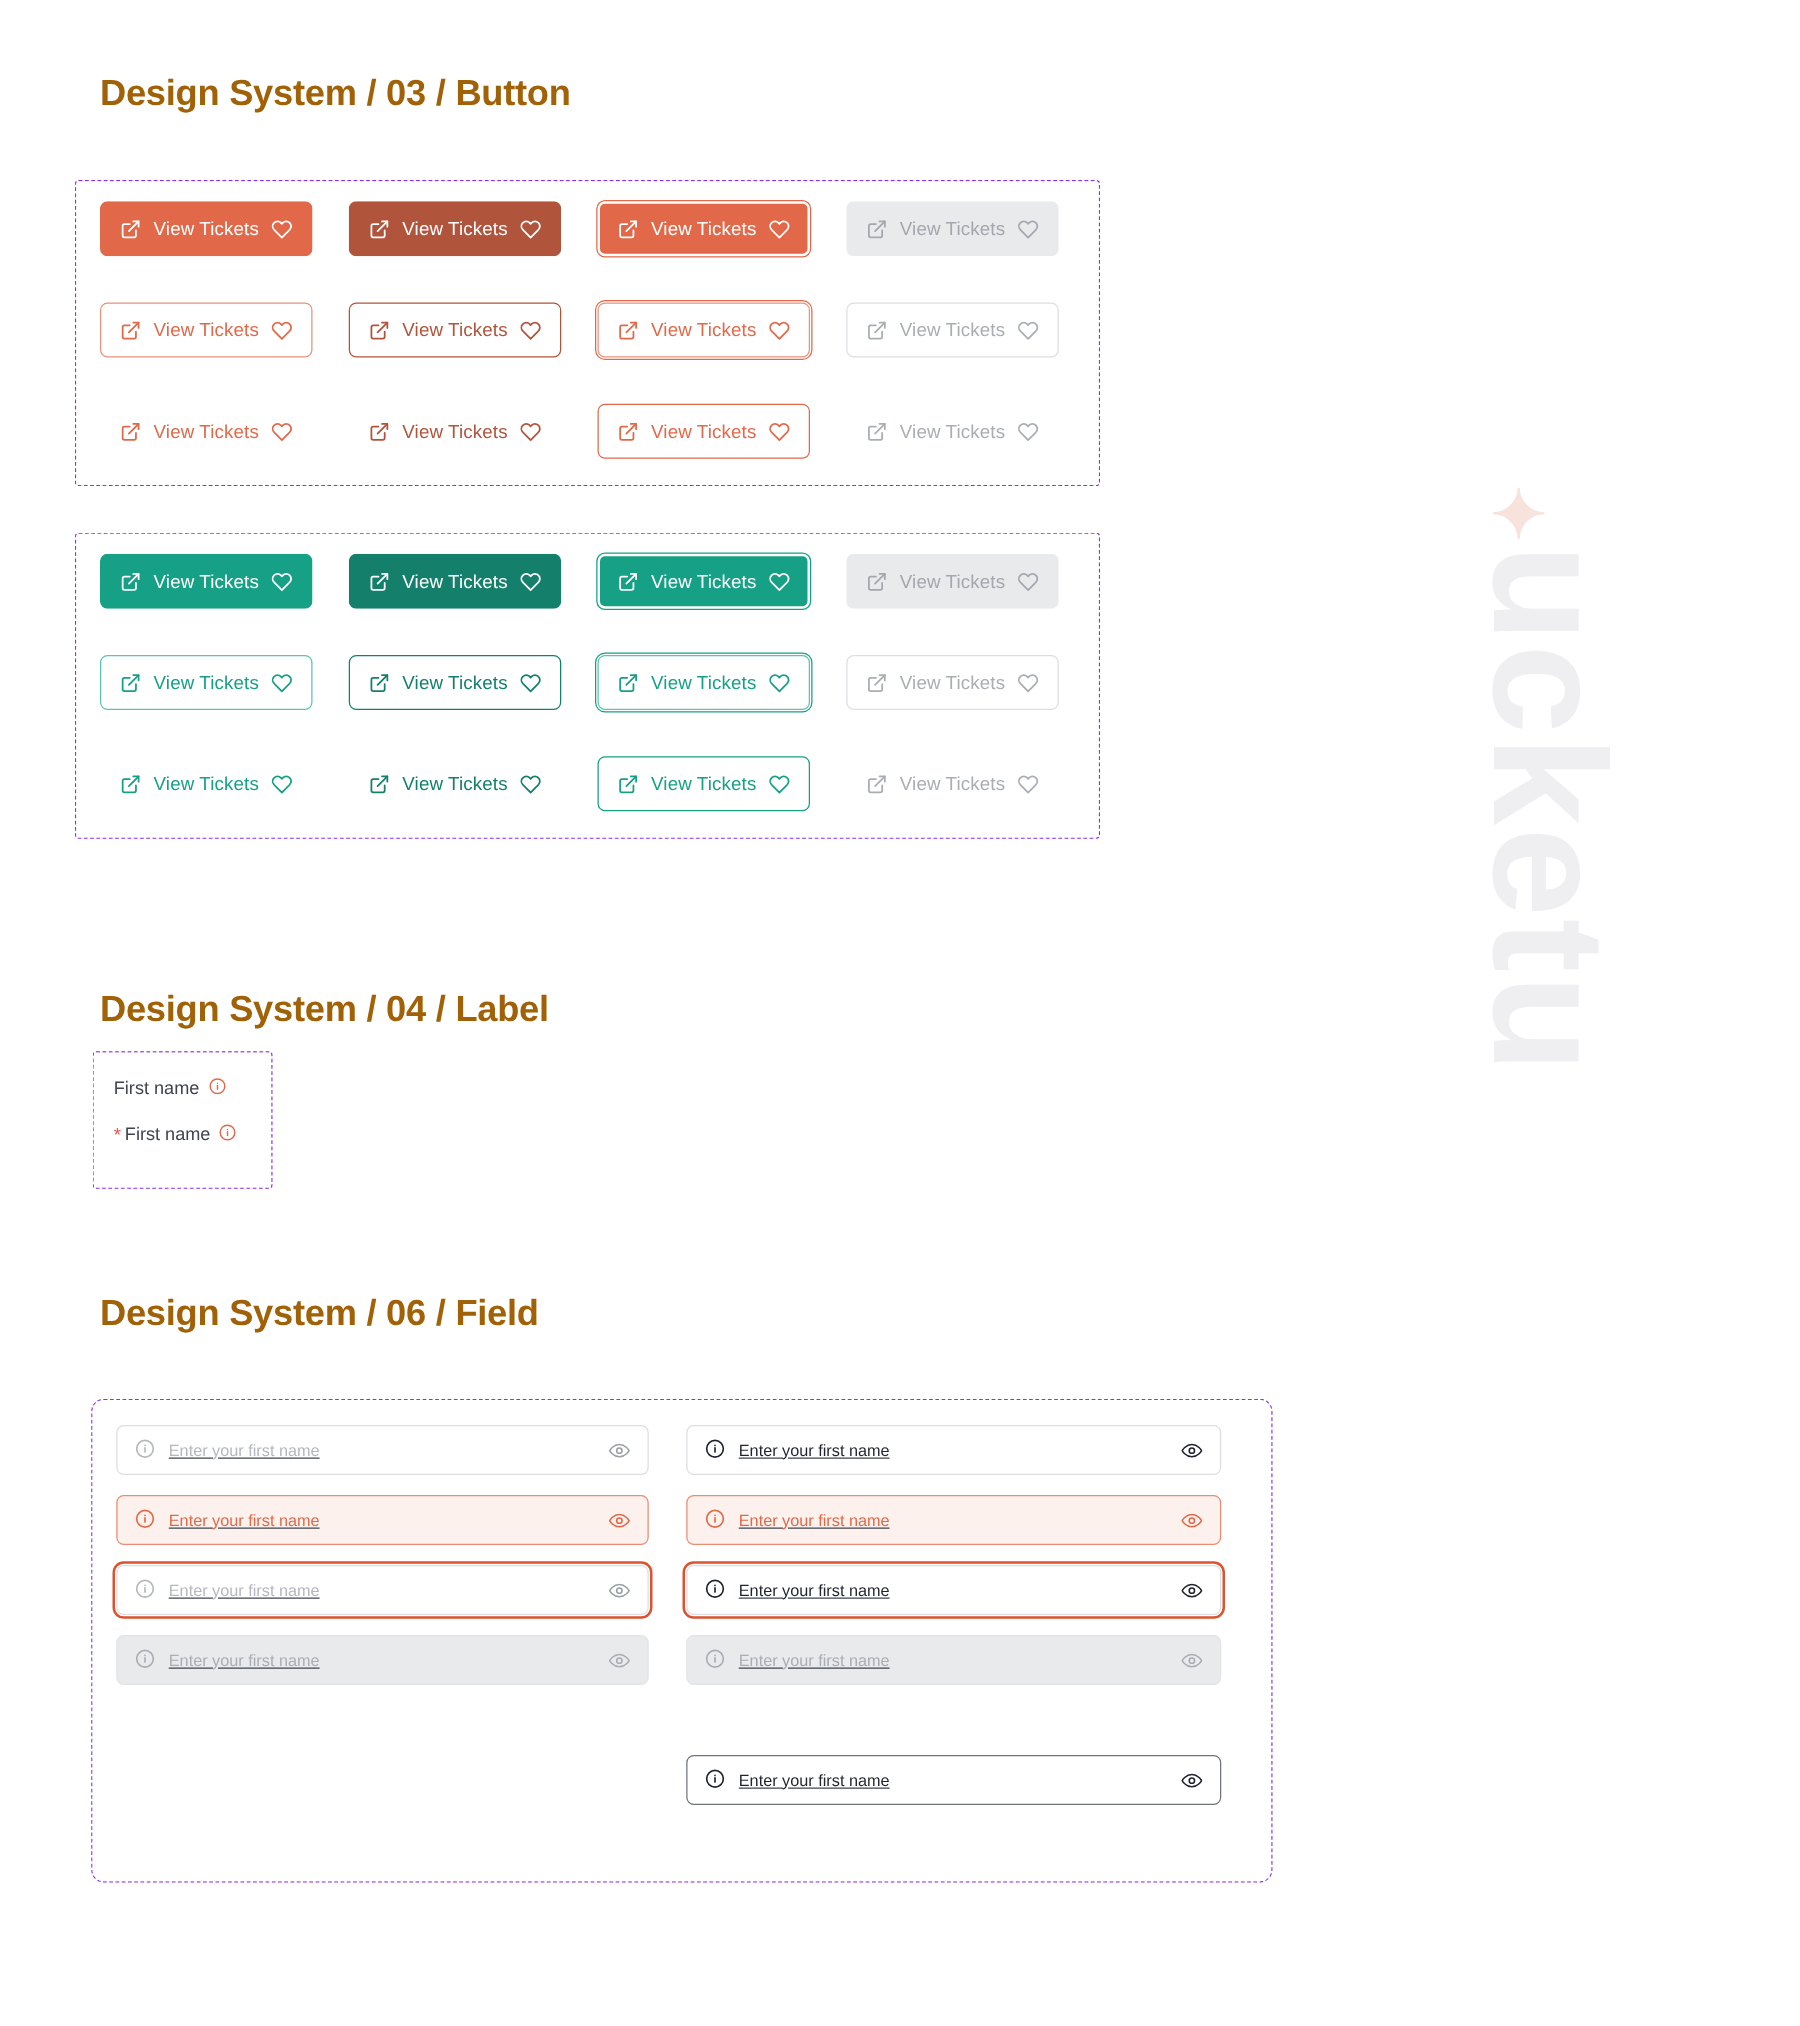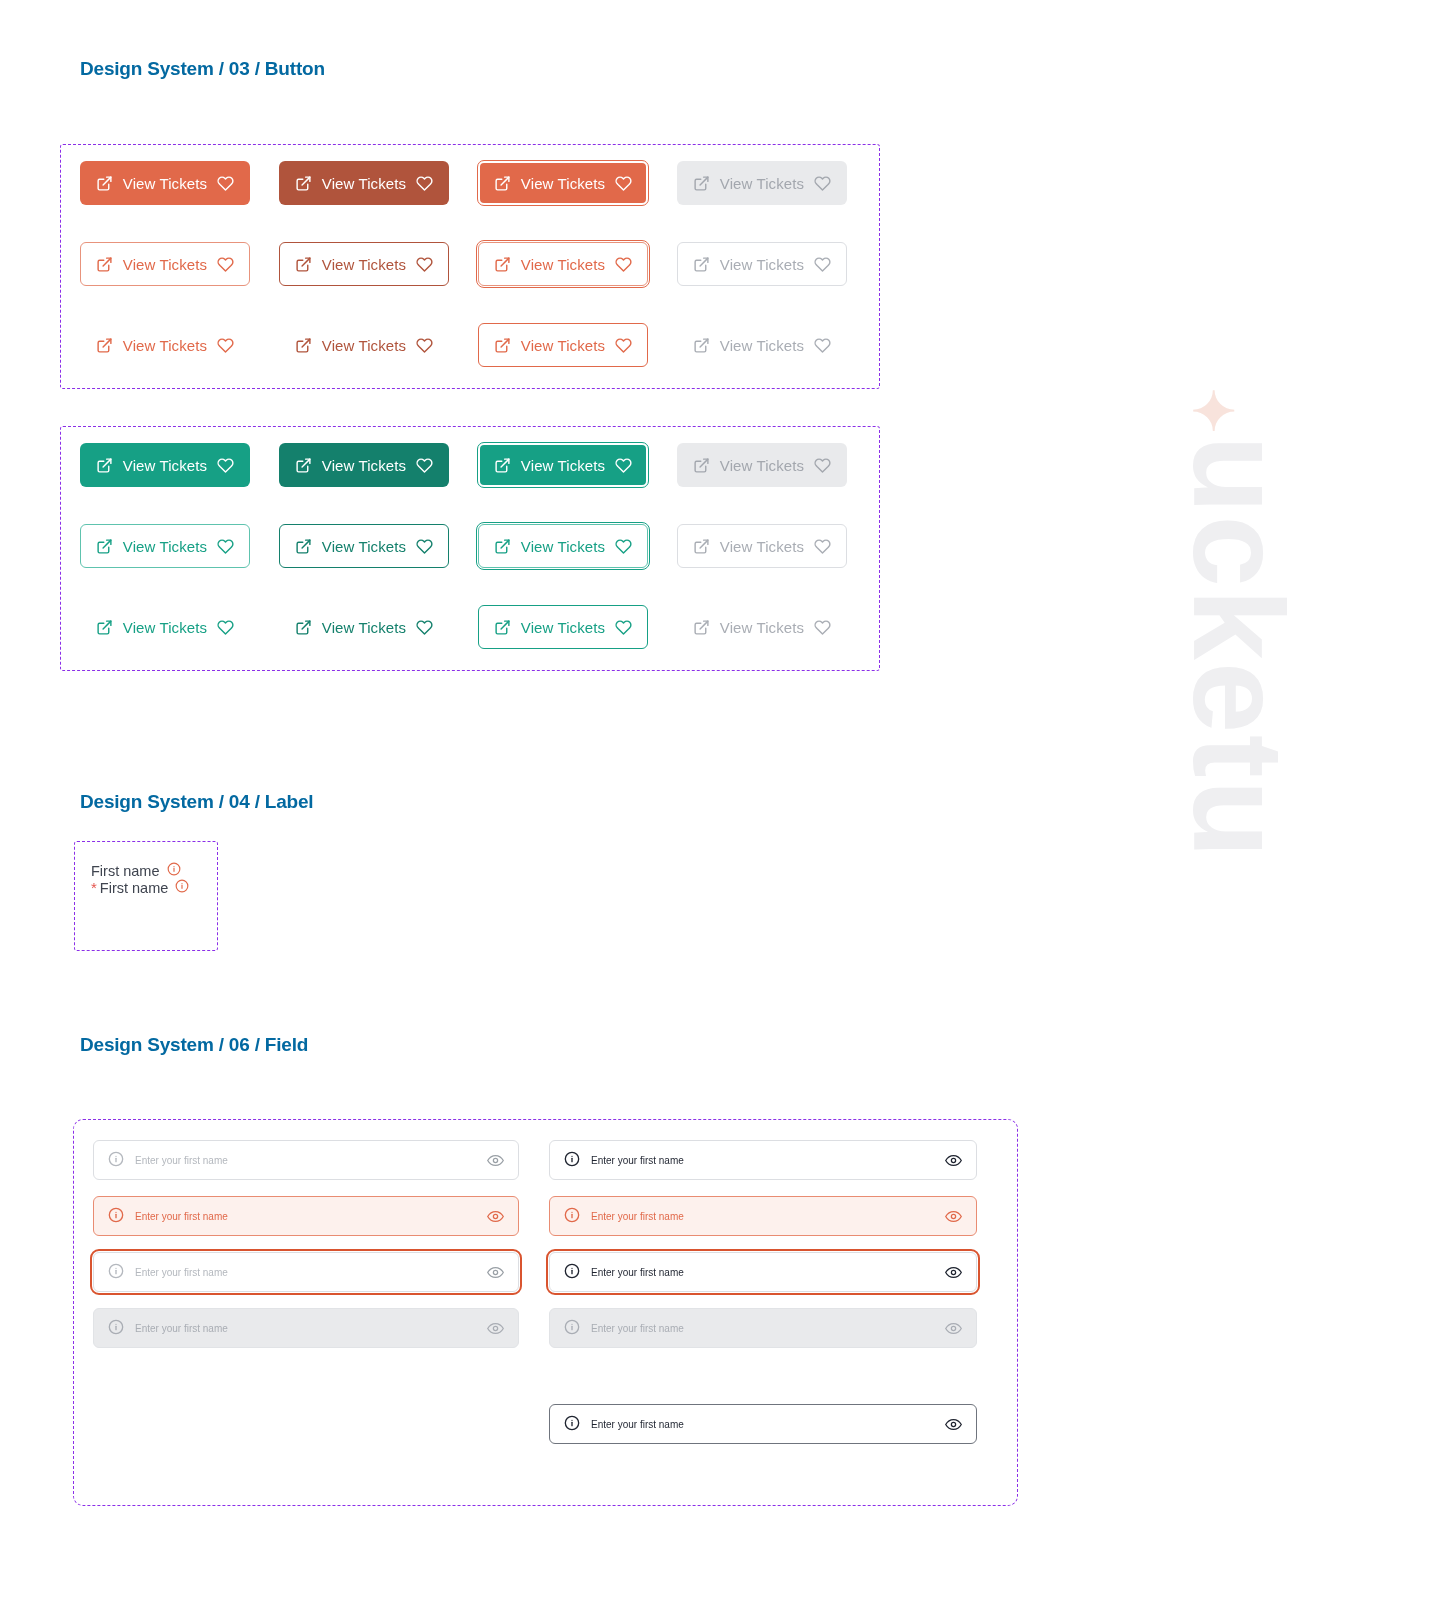--- a/index.html
+++ b/index.html
@@ -33,23 +33,23 @@
     line-height: 1;
   }
   .watermark .spark {
     color: #F8E3DC;
     font-size: 54px;
     vertical-align: baseline;
   }
 
   
   .section-title {
-    font-size: 19px;
+    font-size: 29px;
     font-weight: 700;
-    color: #0369a1;
+    color: #a16207;
     letter-spacing: -0.2px;
     line-height: 1.2;
   }
   #sec-button-title { position: absolute; left: 80px; top: 58px; }
   #sec-label-title  { position: absolute; left: 80px; top: 791px; }
   #sec-field-title  { position: absolute; left: 80px; top: 1034px; }
 
   
   .frame {
     position: absolute;
@@ -111,21 +111,21 @@
   
   .btn.ghost.o-default { color: #E1694A; }
   .btn.ghost.o-hover   { color: #B0543C; }
   .btn.ghost.o-focus   { color: #E1694A; border: 1.8px solid #E1694A; background: #fff; }
   .btn.ghost.t-default { color: #16A085; }
   .btn.ghost.t-hover   { color: #14806C; }
   .btn.ghost.t-focus   { color: #16A085; border: 1.8px solid #16A085; background: #fff; }
   .btn.ghost.disabled  { color: #A9ADB4; cursor: default; }
 
   
-  .label-stack { position: absolute; left: 91px; top: 862px; display: flex; flex-direction: column; }
+  .label-stack { position: absolute; left: 91px; top: 862px; display: flex; flex-direction: column; gap: 19px; }
   .fld-label {
     display: inline-flex;
     align-items: center;
     gap: 7px;
     font-size: 14.5px;
     color: #3F444F;
     white-space: nowrap;
   }
   .fld-label .req { color: #E4554E; font-size: 15px; margin-right: -4px; }
 
@@ -136,22 +136,23 @@
 
   .field {
     display: flex;
     align-items: center;
     gap: 11px;
     height: 40px;
     border-radius: 6px;
     border: 1.2px solid #DCDEE2;
     background: #ffffff;
     padding: 0 14px;
-    font-size: 10px;
+    font-size: 13px;
     cursor: text;
+    text-decoration: underline;
   }
   #field-col-left  .field { width: 426px; }
   #field-col-right .field { width: 428px; }
 
   .field .txt { flex: 1; white-space: nowrap; }
   .field .eye { display: inline-flex; align-items: center; cursor: pointer; }
 
   
   .field.ph .txt { color: #B4B8BE; }
   .field.ph .i-ic svg  { stroke: #B4B8BE; }

